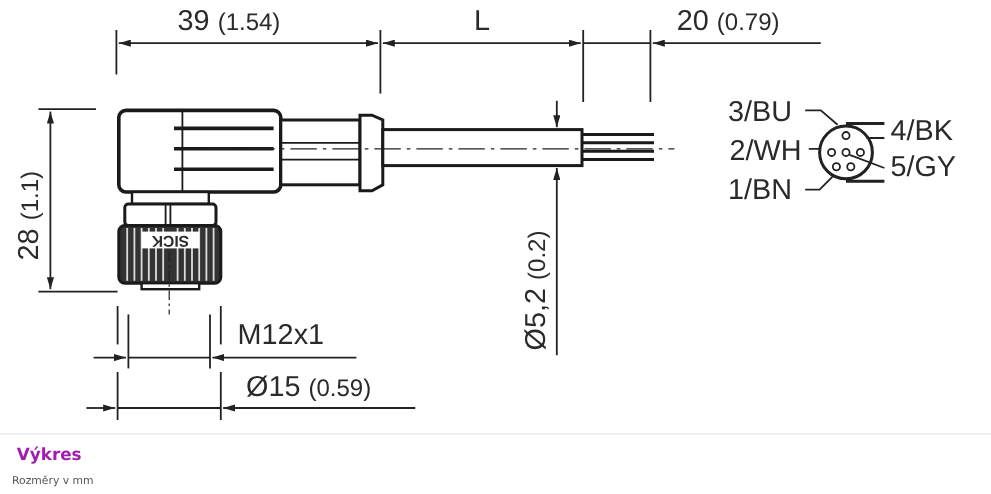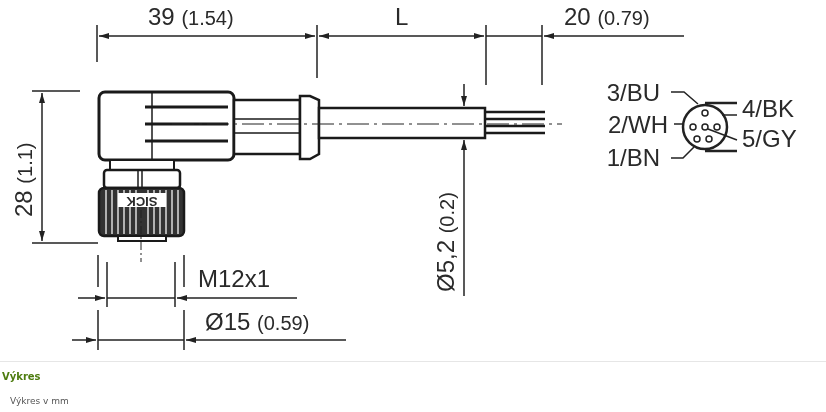--- a/index.html
+++ b/index.html
@@ -1,20 +1,20 @@
 <!DOCTYPE html>
 <html><head>
 <meta charset="utf-8">
 <style>
   html, body { margin:0; padding:0; background:#fff; }
   body { width:826px; height:412px; position:relative; overflow:hidden; font-family:"Liberation Sans", sans-serif; }
   #drawing { position:absolute; left:0; top:0; width:826px; height:360px; }
   #drawing text { font-family:"Liberation Sans", sans-serif; fill:#2a2a2a; }
   .divider { position:absolute; left:0; top:361px; width:826px; height:1px; background:#e6e6e6; }
-  .caption-title { position:absolute; left:2px; top:371px; font-size:10px; font-weight:bold; color:#4d7c0f; font-family:"DejaVu Sans", sans-serif; }
+  .caption-title { position:absolute; left:14px; top:371px; font-size:14px; font-weight:bold; color:#a21caf; font-family:"DejaVu Sans", sans-serif; }
   .caption-sub { position:absolute; left:10px; top:396px; font-size:9px; color:#555; font-family:"DejaVu Sans", sans-serif; }
 </style>
 </head>
 <body>
 
 <svg id="drawing" viewBox="0 0 826 360" xmlns="http://www.w3.org/2000/svg">
   <defs>
     <marker id="arr" viewBox="0 0 10 6" refX="10" refY="3" markerWidth="10" markerHeight="6" orient="auto-start-reverse" markerUnits="userSpaceOnUse">
       <path d="M0,0 L10,3 L0,6 z" fill="#222"></path>
     </marker>
@@ -133,13 +133,13 @@
   </g>
   <text x="660" y="101" font-size="24" text-anchor="end">3/BU</text>
   <text x="668" y="133" font-size="24" text-anchor="end">2/WH</text>
   <text x="660" y="166" font-size="24" text-anchor="end">1/BN</text>
   <text x="742" y="117" font-size="24">4/BK</text>
   <text x="742" y="147" font-size="24">5/GY</text>
 </svg>
 
 <div class="divider"></div>
 <div class="caption-title">Výkres</div>
-<div class="caption-sub">Výkres v mm</div>
+<div class="caption-sub">Rozměry v mm</div>
 
 </body></html>

